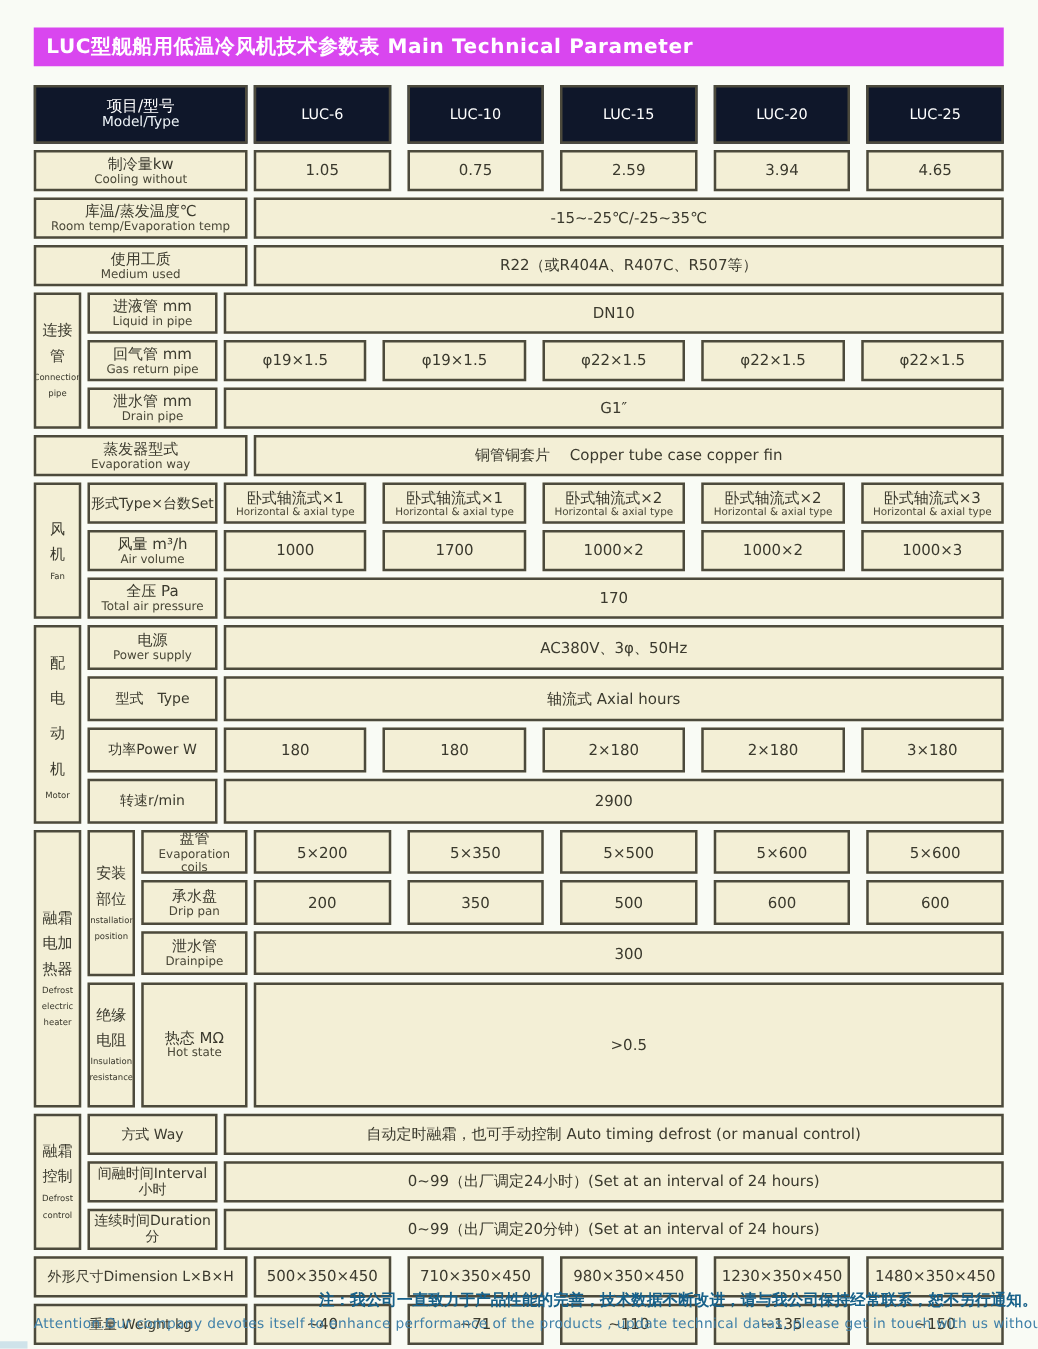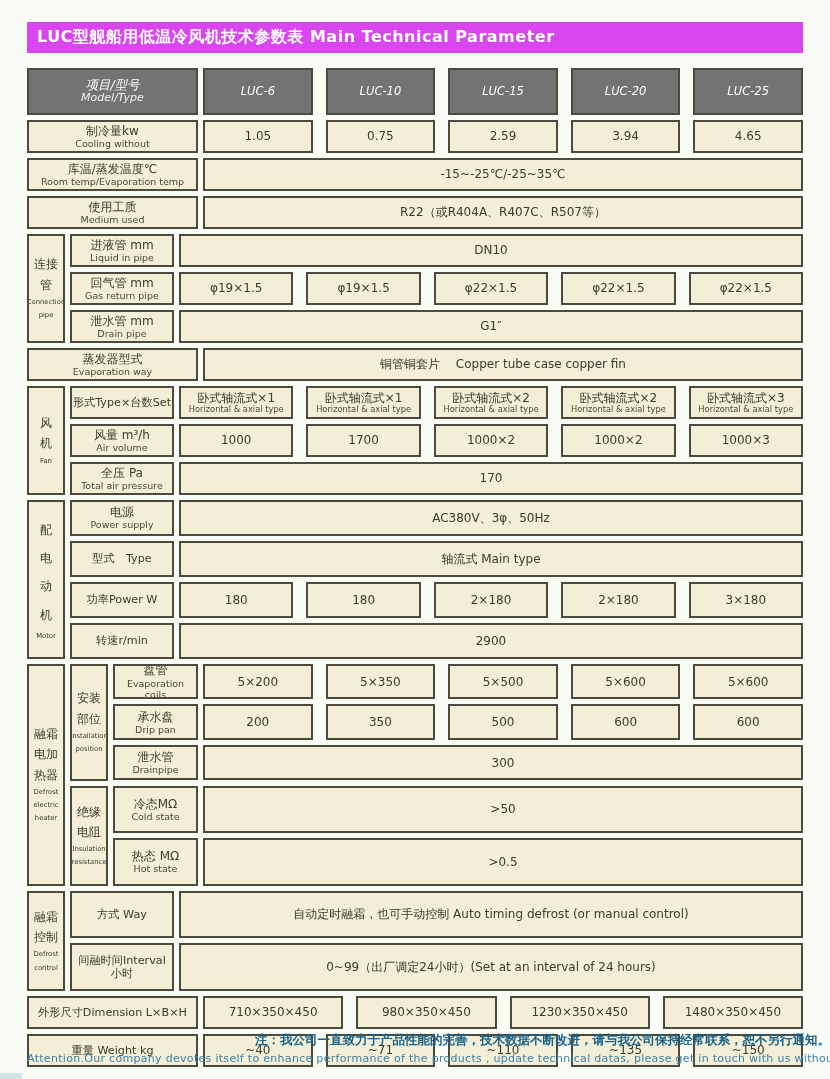--- a/index.html
+++ b/index.html
@@ -30,21 +30,21 @@
   .hrow { min-height:47px; }
   .cell {
     background:#f3efd6;
     border:2px solid #4c4a3c;
     box-sizing:border-box;
     display:flex; flex-direction:column;
     align-items:center; justify-content:center;
     text-align:center; line-height:1.18;
     overflow:hidden;
   }
-  .head { background:#737373; color:#ffffff;font-style:italic; }
+  .head { background:#0f172a; color:#ffffff; }
   .head .zh { font-size:12.5px; }
   .head .en { font-size:11px; color:#eef4f8; }
   .head .v  { font-size:11.5px; }
   .label-full { width:171px; flex:none; }
   .label-mid  { width:104px; flex:none; }
   .label-sm   { width:85px;  flex:none; }
   .gstrip { width:38px; flex:none; gap:3px; padding:16px 0; }
   .vals { flex:1; display:flex; gap:13px; }
   .val { flex:1; }
   .zh { font-size:12px; }
@@ -291,21 +291,21 @@
         <div class="cell val">
             <span class="v">AC380V、3φ、50Hz</span>
           </div>
       </div>
       <div class="row">
         <div class="cell label-mid one">
           <span class="zh">型式　Type</span>
 
         </div>
         <div class="cell val">
-            <span class="v">轴流式 Main type</span>
+            <span class="v">轴流式 Axial hours</span>
           </div>
       </div>
       <div class="row">
         <div class="cell label-mid one">
           <span class="zh">功率Power W</span>
 
         </div>
         <div class="vals">
           <div class="cell val">
               <span class="v">180</span>
@@ -414,29 +414,20 @@
       <div class="subband">
         <div class="cell gstrip">
           <span class="s-zh">绝缘</span>
           <span class="s-zh">电阻</span>
           <span class="s-en">Insulation</span>
           <span class="s-en">resistance</span>
         </div>
         <div class="band-rows">
           <div class="row">
             <div class="cell label-sm">
-              <span class="zh">冷态MΩ</span>
-              <span class="en">Cold state</span>
-            </div>
-            <div class="cell val">
-                <span class="v">&gt;50</span>
-              </div>
-          </div>
-          <div class="row">
-            <div class="cell label-sm">
               <span class="zh">热态 MΩ</span>
               <span class="en">Hot state</span>
             </div>
             <div class="cell val">
                 <span class="v">&gt;0.5</span>
               </div>
           </div>
         </div>
       </div>
     </div>
@@ -461,29 +452,41 @@
       </div>
       <div class="row">
         <div class="cell label-mid one">
           <span class="zh">间融时间Interval 小时</span>
 
         </div>
         <div class="cell val">
             <span class="v">0~99（出厂调定24小时）(Set at an interval of 24 hours)</span>
           </div>
       </div>
+      <div class="row">
+        <div class="cell label-mid one">
+          <span class="zh">连续时间Duration 分</span>
+
+        </div>
+        <div class="cell val">
+            <span class="v">0~99（出厂调定20分钟）(Set at an interval of 24 hours)</span>
+          </div>
+      </div>
     </div>
   </div>
 
   <div class="row">
     <div class="cell label-full one">
       <span class="zh">外形尺寸Dimension L×B×H</span>
 
     </div>
     <div class="vals">
+      <div class="cell val">
+          <span class="v">500×350×450</span>
+        </div>
       <div class="cell val">
           <span class="v">710×350×450</span>
         </div>
       <div class="cell val">
           <span class="v">980×350×450</span>
         </div>
       <div class="cell val">
           <span class="v">1230×350×450</span>
         </div>
       <div class="cell val">

